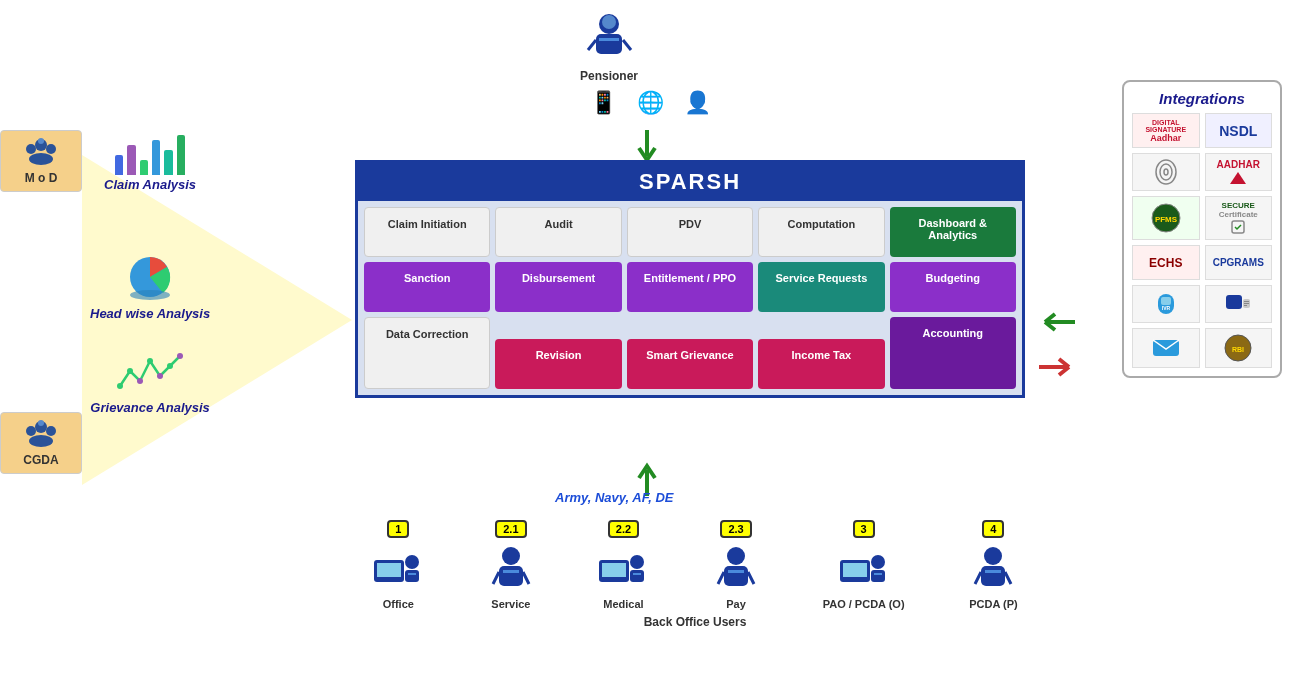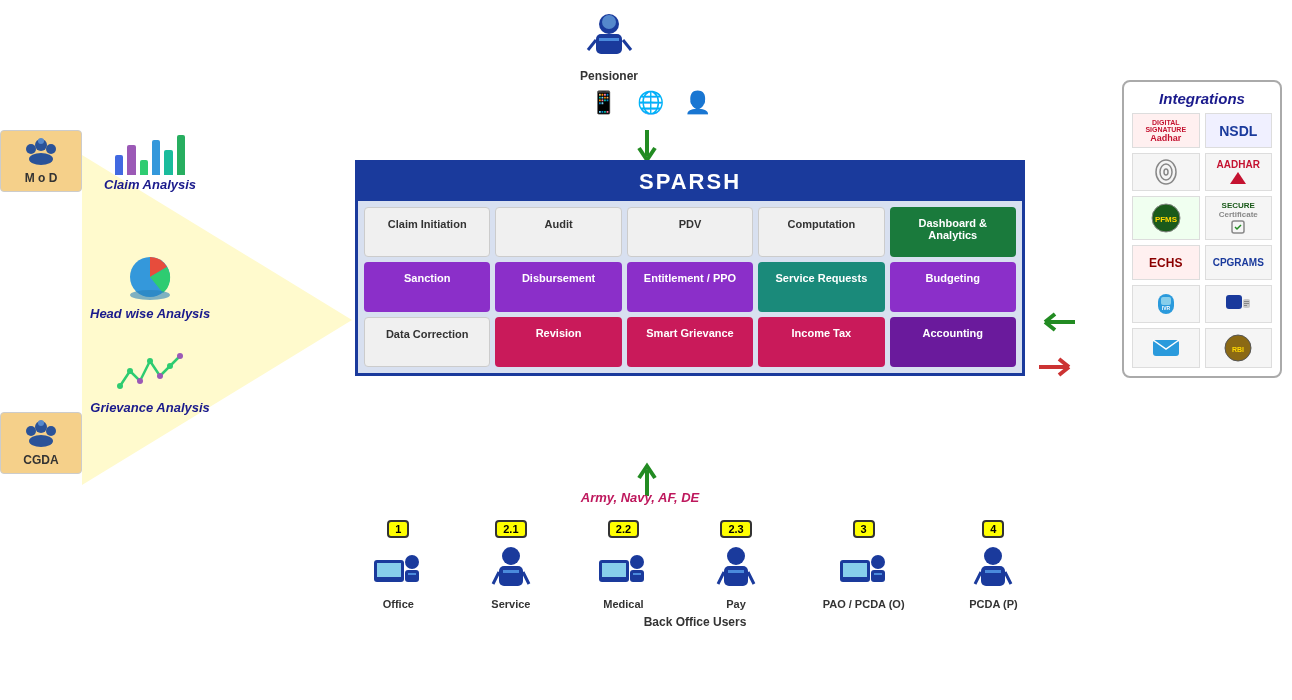--- a/index.html
+++ b/index.html
@@ -147,21 +147,21 @@
       display: flex;
       align-items: flex-start;
       justify-content: center;
       min-height: 50px;
     }
 
     .cell-white { background: #f0f0f0; color: #333; border: 1px solid #ccc; }
     .cell-purple { background: #8b2fc9; color: white; }
     .cell-green { background: #1a7a3c; color: white; }
     .cell-teal { background: #1a8a7a; color: white; }
-    .cell-pink { background: #c91a5a; color: white; }
+    .cell-pink { background: #c91a5a; color: white; margin-top: 22px; }
     .cell-dark-purple { background: #6a1a9c; color: white; }
 
     
     .arrow-up-sparsh {
       position: absolute;
       left: 635px;
       top: 460px;
       z-index: 3;
       font-size: 28px;
       color: green;
@@ -450,21 +450,21 @@
       </div>
     </div>
   </div>
 
   <div class="arrow-up-sparsh">
     <svg width="24" height="36" viewBox="0 0 24 36">
       <path d="M12,36 L12,10 M4,18 L12,6 L20,18" fill="none" stroke="#228B22" stroke-width="4"></path>
     </svg>
   </div>
 
-  <div class="army-text" style="position:absolute;left:555px;top:490px;font-size:13px;font-weight:bold;color:#be185d;font-style:italic;z-index:3;text-align:center;">Army, Navy, AF, DE</div>
+  <div class="army-text" style="position:absolute;left:555px;top:490px;font-size:13px;font-weight:bold;color:#1d4ed8;font-style:italic;z-index:3;text-align:left;">Army, Navy, AF, DE</div>
 
   <div class="back-office-area">
     <div class="back-office-users">
 
       <div class="user-item">
         <div class="user-badge">1</div>
         <svg width="52" height="52" viewBox="0 0 52 52">
           <rect x="2" y="18" width="30" height="22" rx="3" fill="#1a3a9c"></rect>
           <rect x="5" y="21" width="24" height="14" fill="#87ceeb"></rect>
           <circle cx="40" cy="20" r="7" fill="#1a3a9c"></circle>

